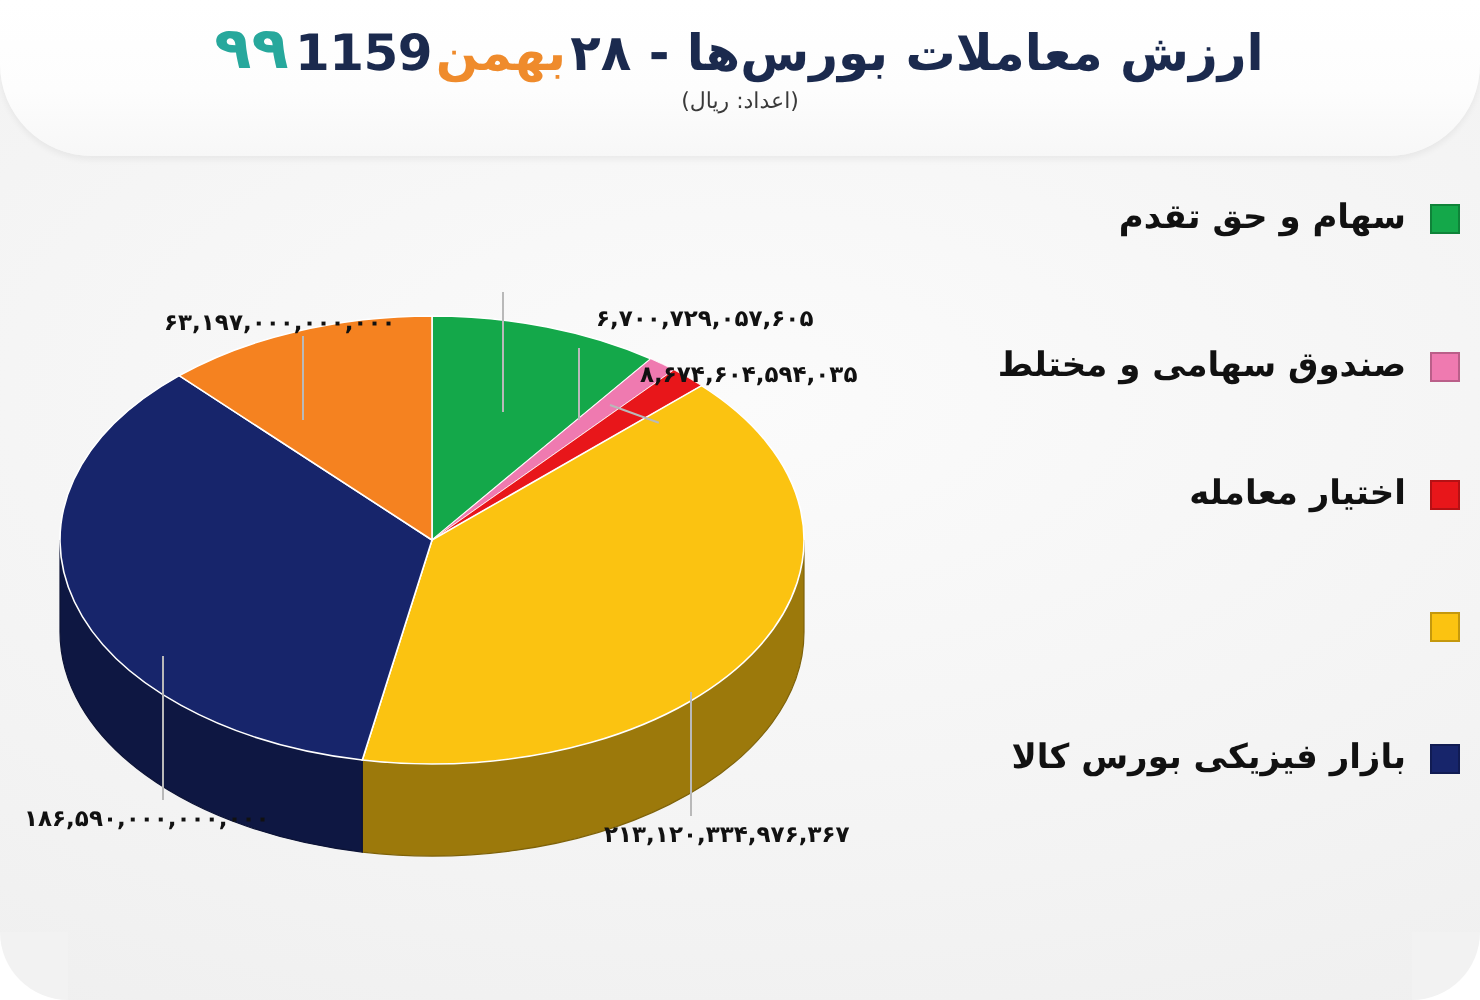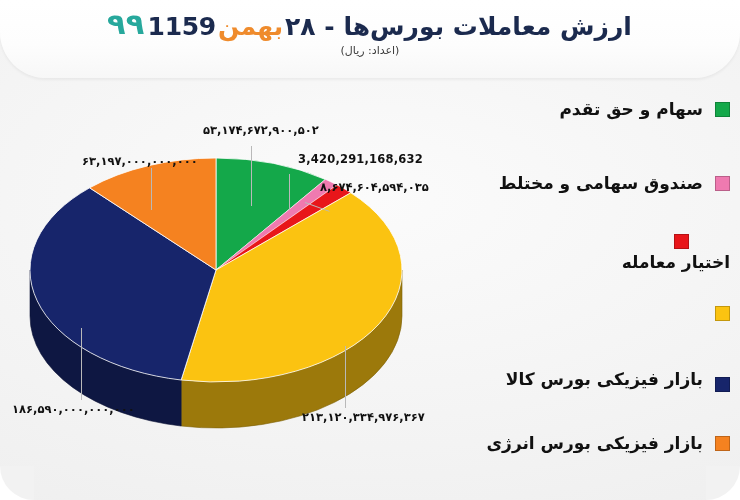--- a/index.html
+++ b/index.html
@@ -140,49 +140,44 @@
     </div>
 
     <div class="leader" style="left:151px;top:90px;width:1px;height:42px;"></div>
     <div class="leader" style="left:251px;top:68px;width:1px;height:60px;"></div>
     <div class="leader" style="left:289px;top:96px;width:1px;height:36px;"></div>
     <div class="leader" style="left:305px;top:124px;width:26px;height:1px;transform:rotate(20deg);transform-origin:left center;"></div>
     <div class="leader" style="left:81px;top:250px;width:1px;height:72px;"></div>
     <div class="leader" style="left:345px;top:268px;width:1px;height:62px;"></div>
 
     <div class="dlabel" style="left:82px;top:56px;margin-top:20px;">۶۳,۱۹۷,۰۰۰,۰۰۰,۰۰۰</div>
-    <div class="dlabel" style="left:203px;top:45px;">۵۳,۱۷۴,۶۷۲,۹۰۰,۵۰۲</div>
-    <div class="dlabel" style="left:298px;top:74px;">3,420,291,168,632</div>
+    <div class="dlabel" style="left:298px;top:74px;">۶,۷۰۰,۷۲۹,۰۵۷,۶۰۵</div>
     <div class="dlabel" style="left:320px;top:102px;">۸,۶۷۴,۶۰۴,۵۹۴,۰۳۵</div>
     <div class="dlabel" style="left:12px;top:324px;">۱۸۶,۵۹۰,۰۰۰,۰۰۰,۰۰۰</div>
     <div class="dlabel" style="left:278px;top:332px;margin-left:24px;">۲۱۳,۱۲۰,۳۳۴,۹۷۶,۳۶۷</div>
 
     <div id="legend">
         <div class="legend-item" style="top: 14px; margin-left: 17px;">
           <span class="swatch" style="background: rgb(20, 168, 74);"></span>
           <span class="legend-text">سهام و حق تقدم</span>
         </div>
         <div class="legend-item" style="top: 88px; margin-left: 19px;">
           <span class="swatch" style="background: rgb(239, 122, 176);"></span>
           <span class="legend-text">صندوق سهامی و مختلط</span>
         </div>
-        <div class="legend-item" style="top: 152px; flex-direction: column;">
+        <div class="legend-item" style="top: 152px;">
           <span class="swatch" style="background: rgb(232, 22, 26);"></span>
           <span class="legend-text">اختیار معامله</span>
         </div>
         <div class="legend-item" style="top: 218px;">
           <span class="swatch" style="background: rgb(251, 195, 17);"></span>
         </div>
-        <div class="legend-item" style="top: 284px; align-items: flex-end;">
+        <div class="legend-item" style="top: 284px;">
           <span class="swatch" style="background: rgb(23, 37, 107);"></span>
           <span class="legend-text">بازار فیزیکی بورس کالا</span>
-        </div>
-        <div class="legend-item" style="top: 348px;">
-          <span class="swatch" style="background: rgb(245, 130, 32);"></span>
-          <span class="legend-text">بازار فیزیکی بورس انرژی</span>
         </div>
       </div>
 
   </div>
 
   <div class="corner c-tl">
       <i></i>
     </div>
   <div class="corner c-tr">
       <i></i>

